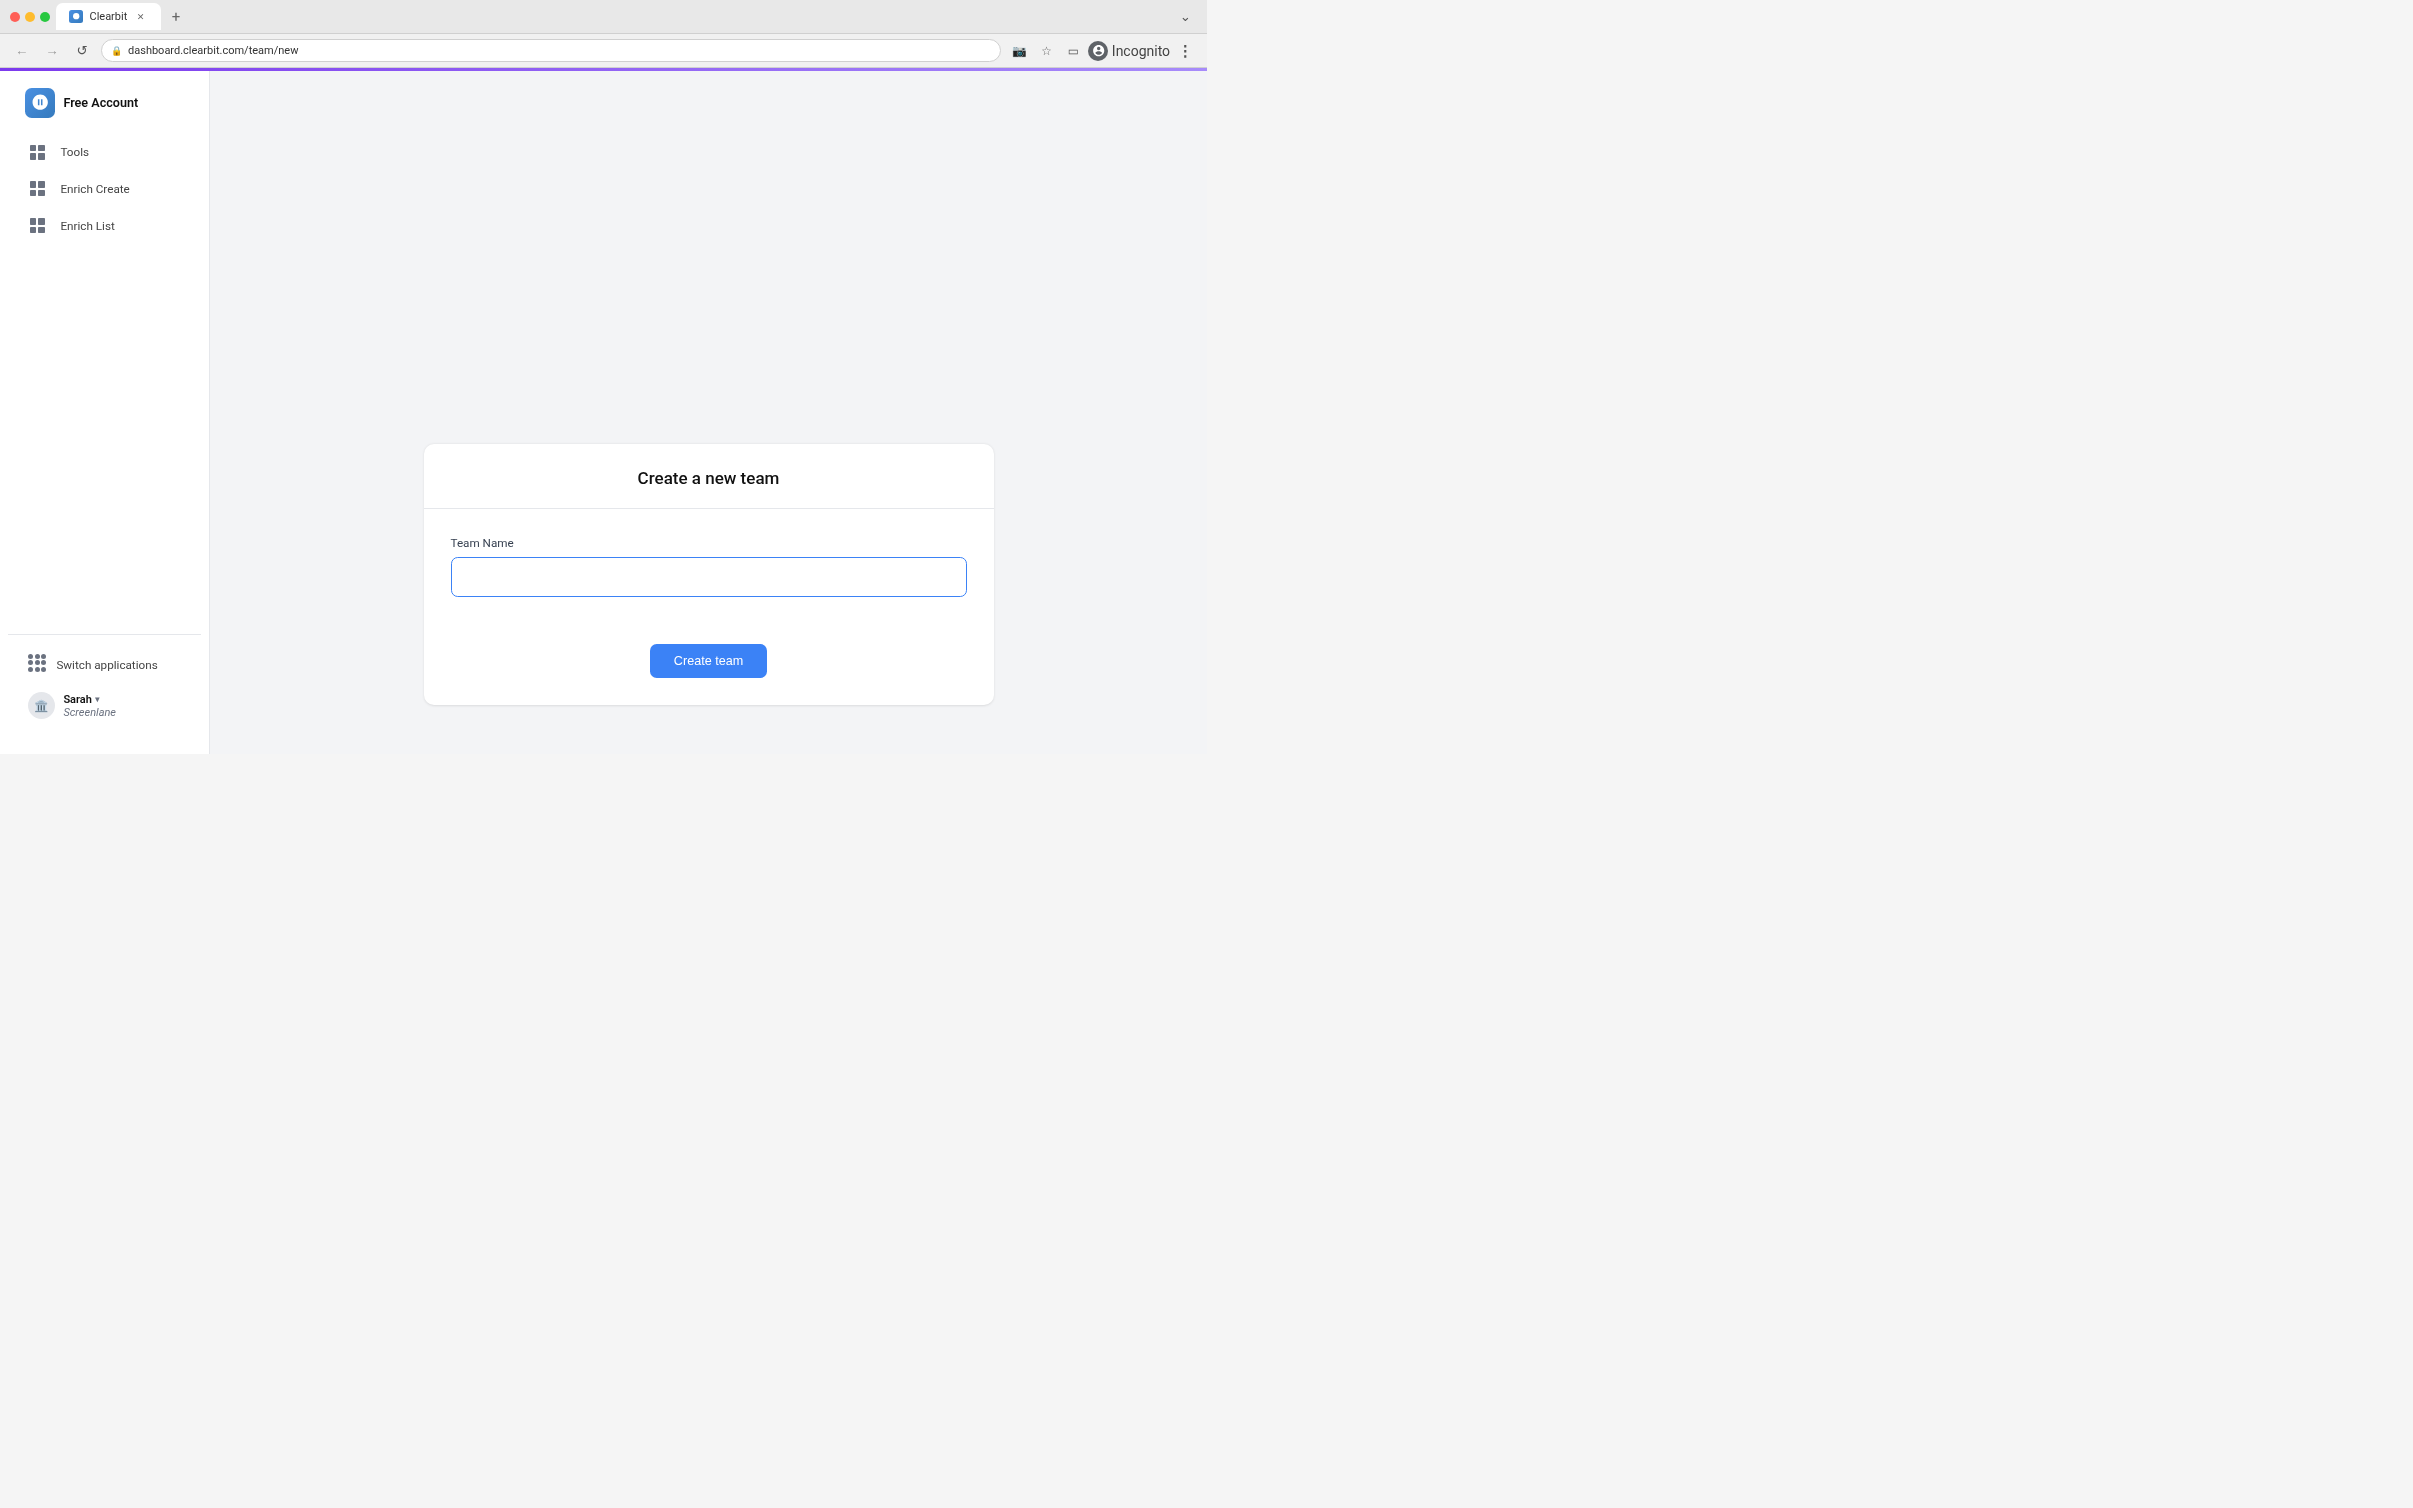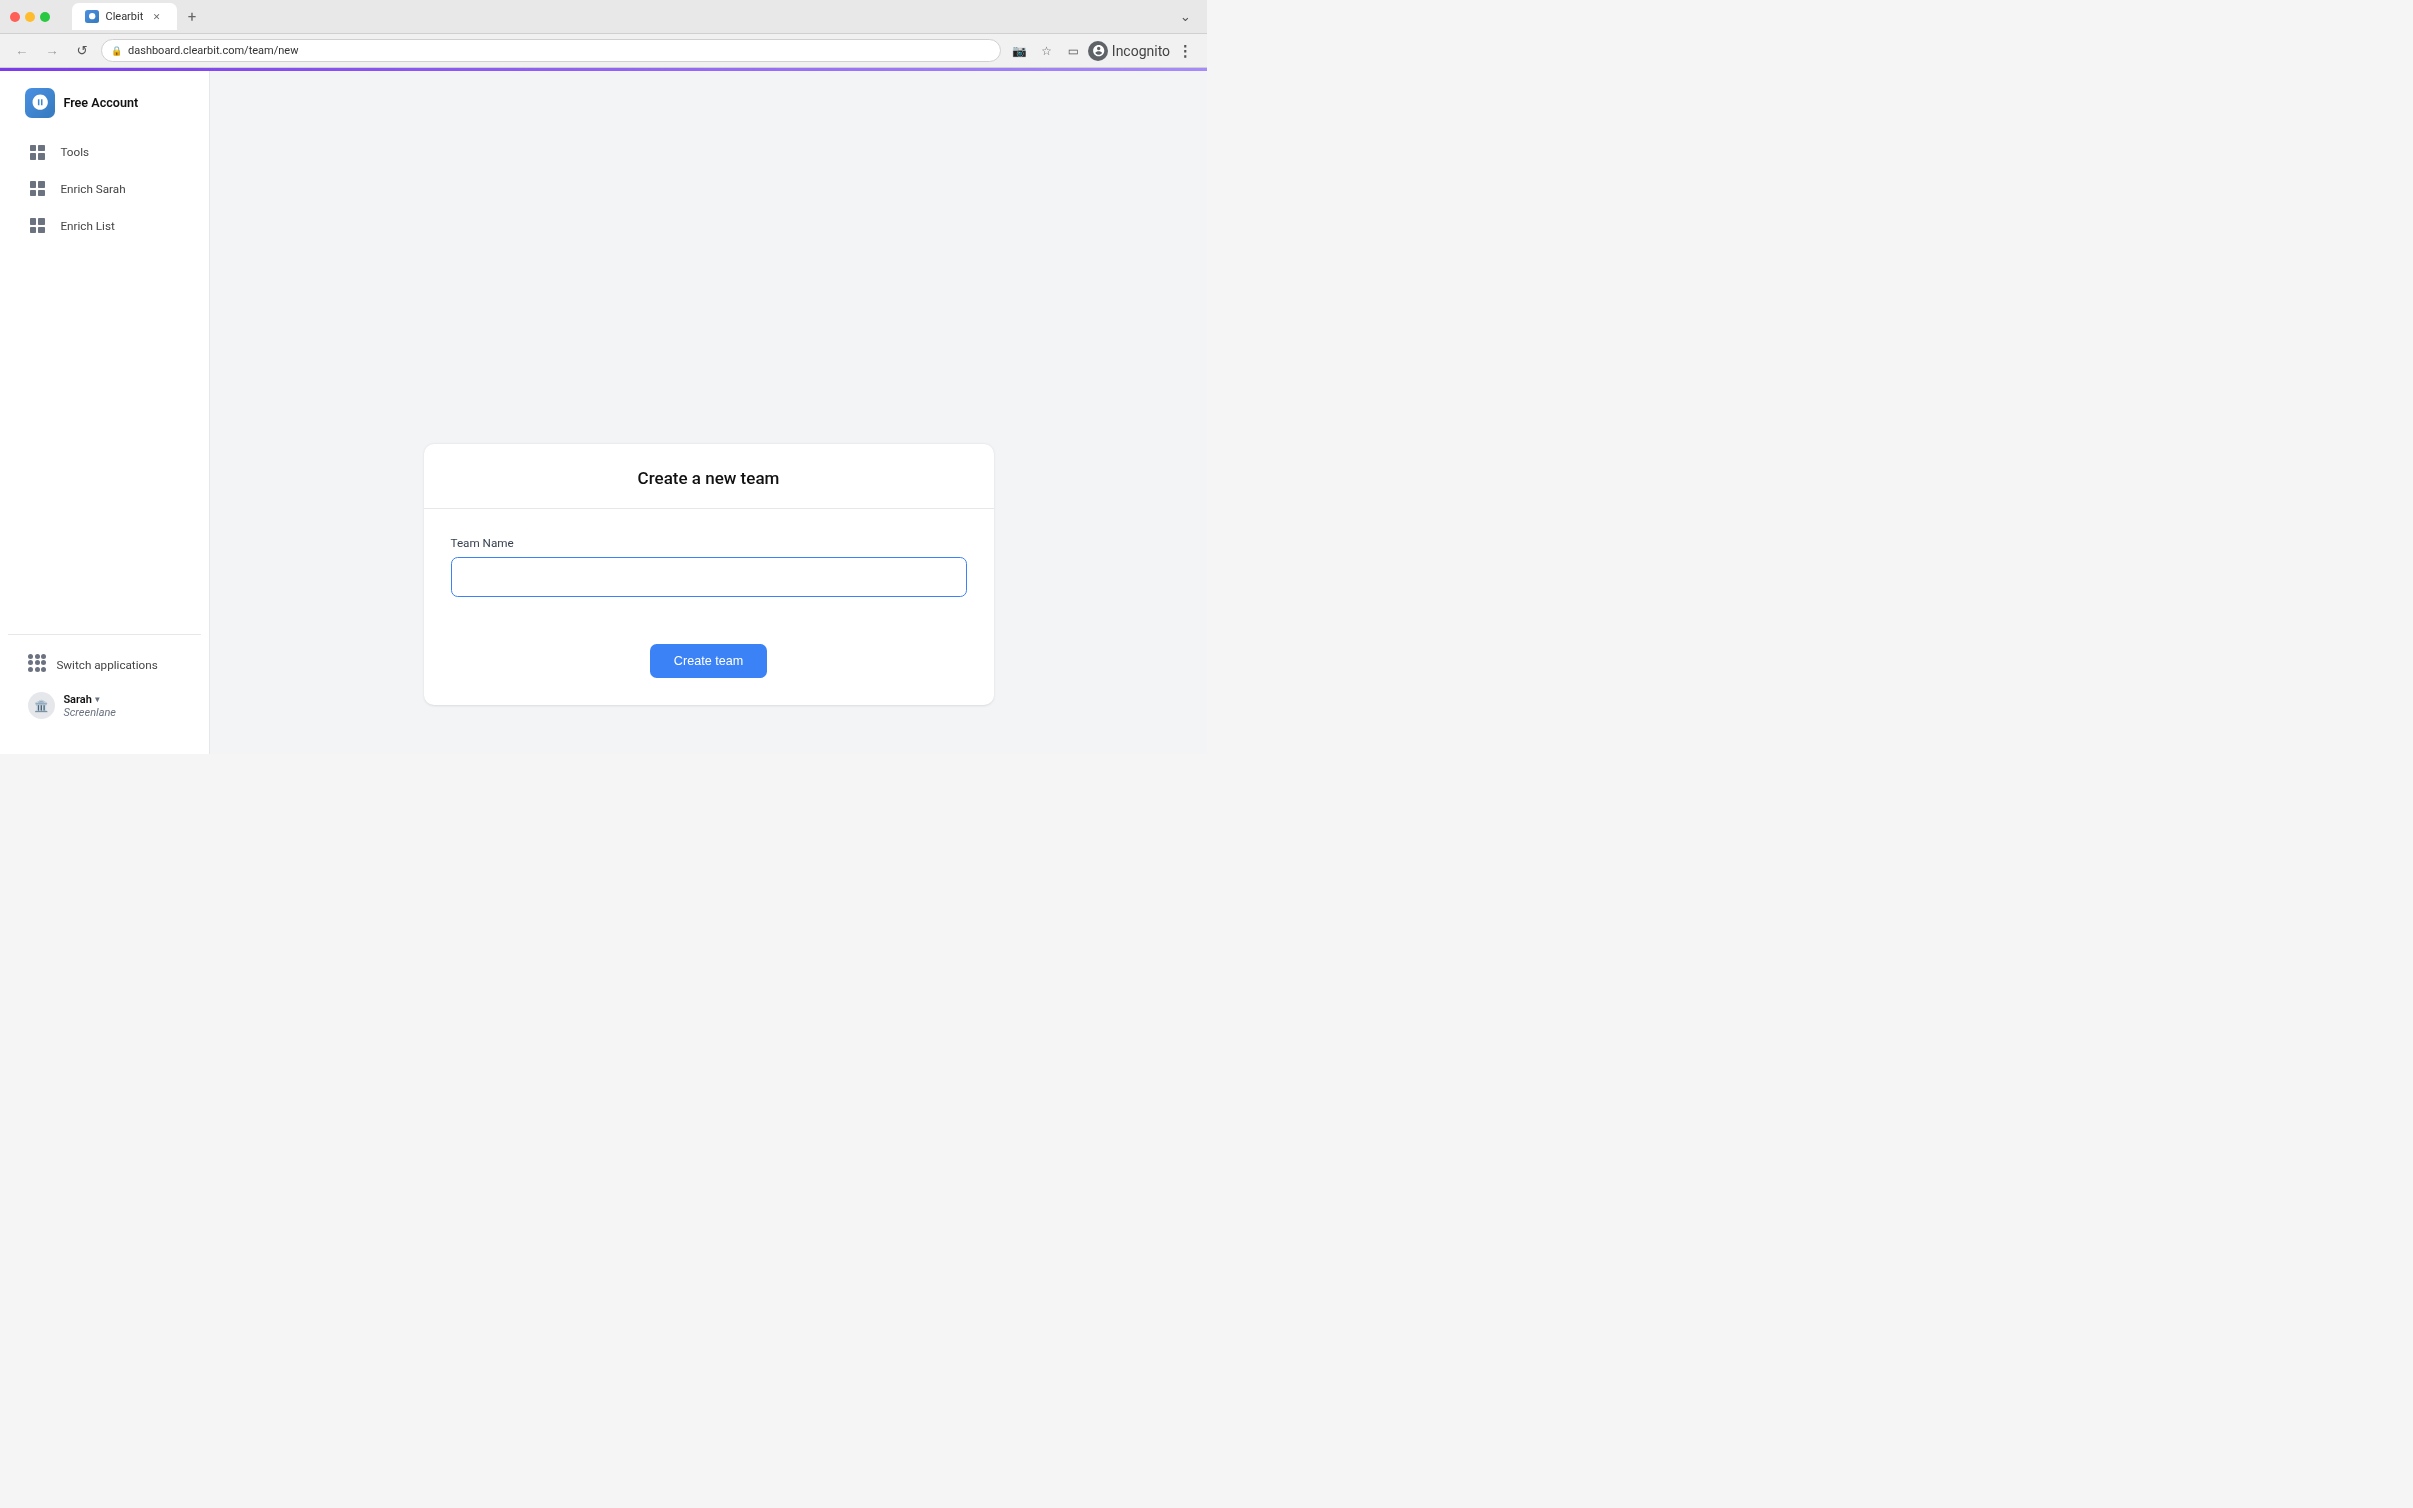--- a/index.html
+++ b/index.html
@@ -12,21 +12,21 @@
       overflow: hidden;
     }
 
     
     .browser-chrome {
       background: #e8e8e8;
       height: 34px;
       display: flex;
       align-items: center;
       padding: 13px 10px;
-      gap: 22px;
+      gap: 6px;
       border-bottom: 0.8px solid #d0d0d0;
     }
 
     .traffic-lights {
       display: flex;
       gap: 5px;
       align-items: center;
     }
 
     .traffic-light {
@@ -509,21 +509,21 @@
 
       <div class="nav-item">
         <div class="nav-icon">
           <div class="icon-enrich">
             <span></span>
               <span></span>
               <span></span>
               <span></span>
           </div>
         </div>
-        <span>Enrich Sarah</span>
+        <span>Enrich Create</span>
       </div>
 
       <div class="nav-item">
         <div class="nav-icon">
           <div class="icon-list">
             <span></span>
               <span></span>
               <span></span>
               <span></span>
           </div>

